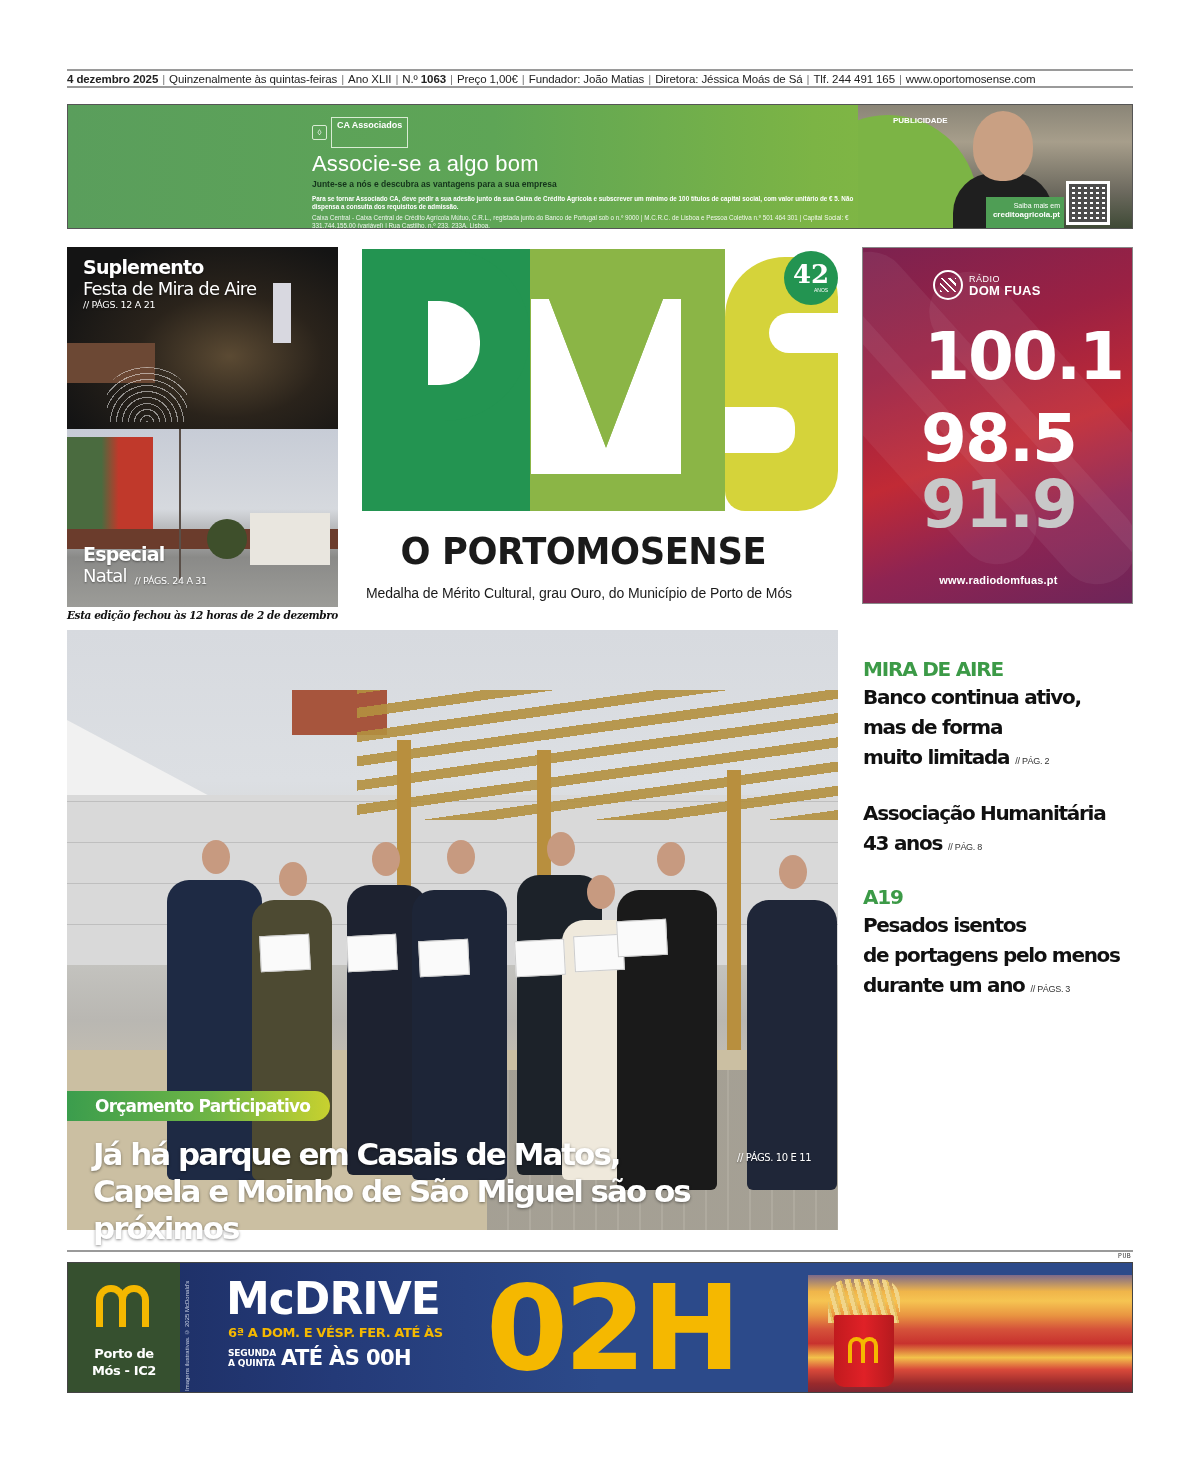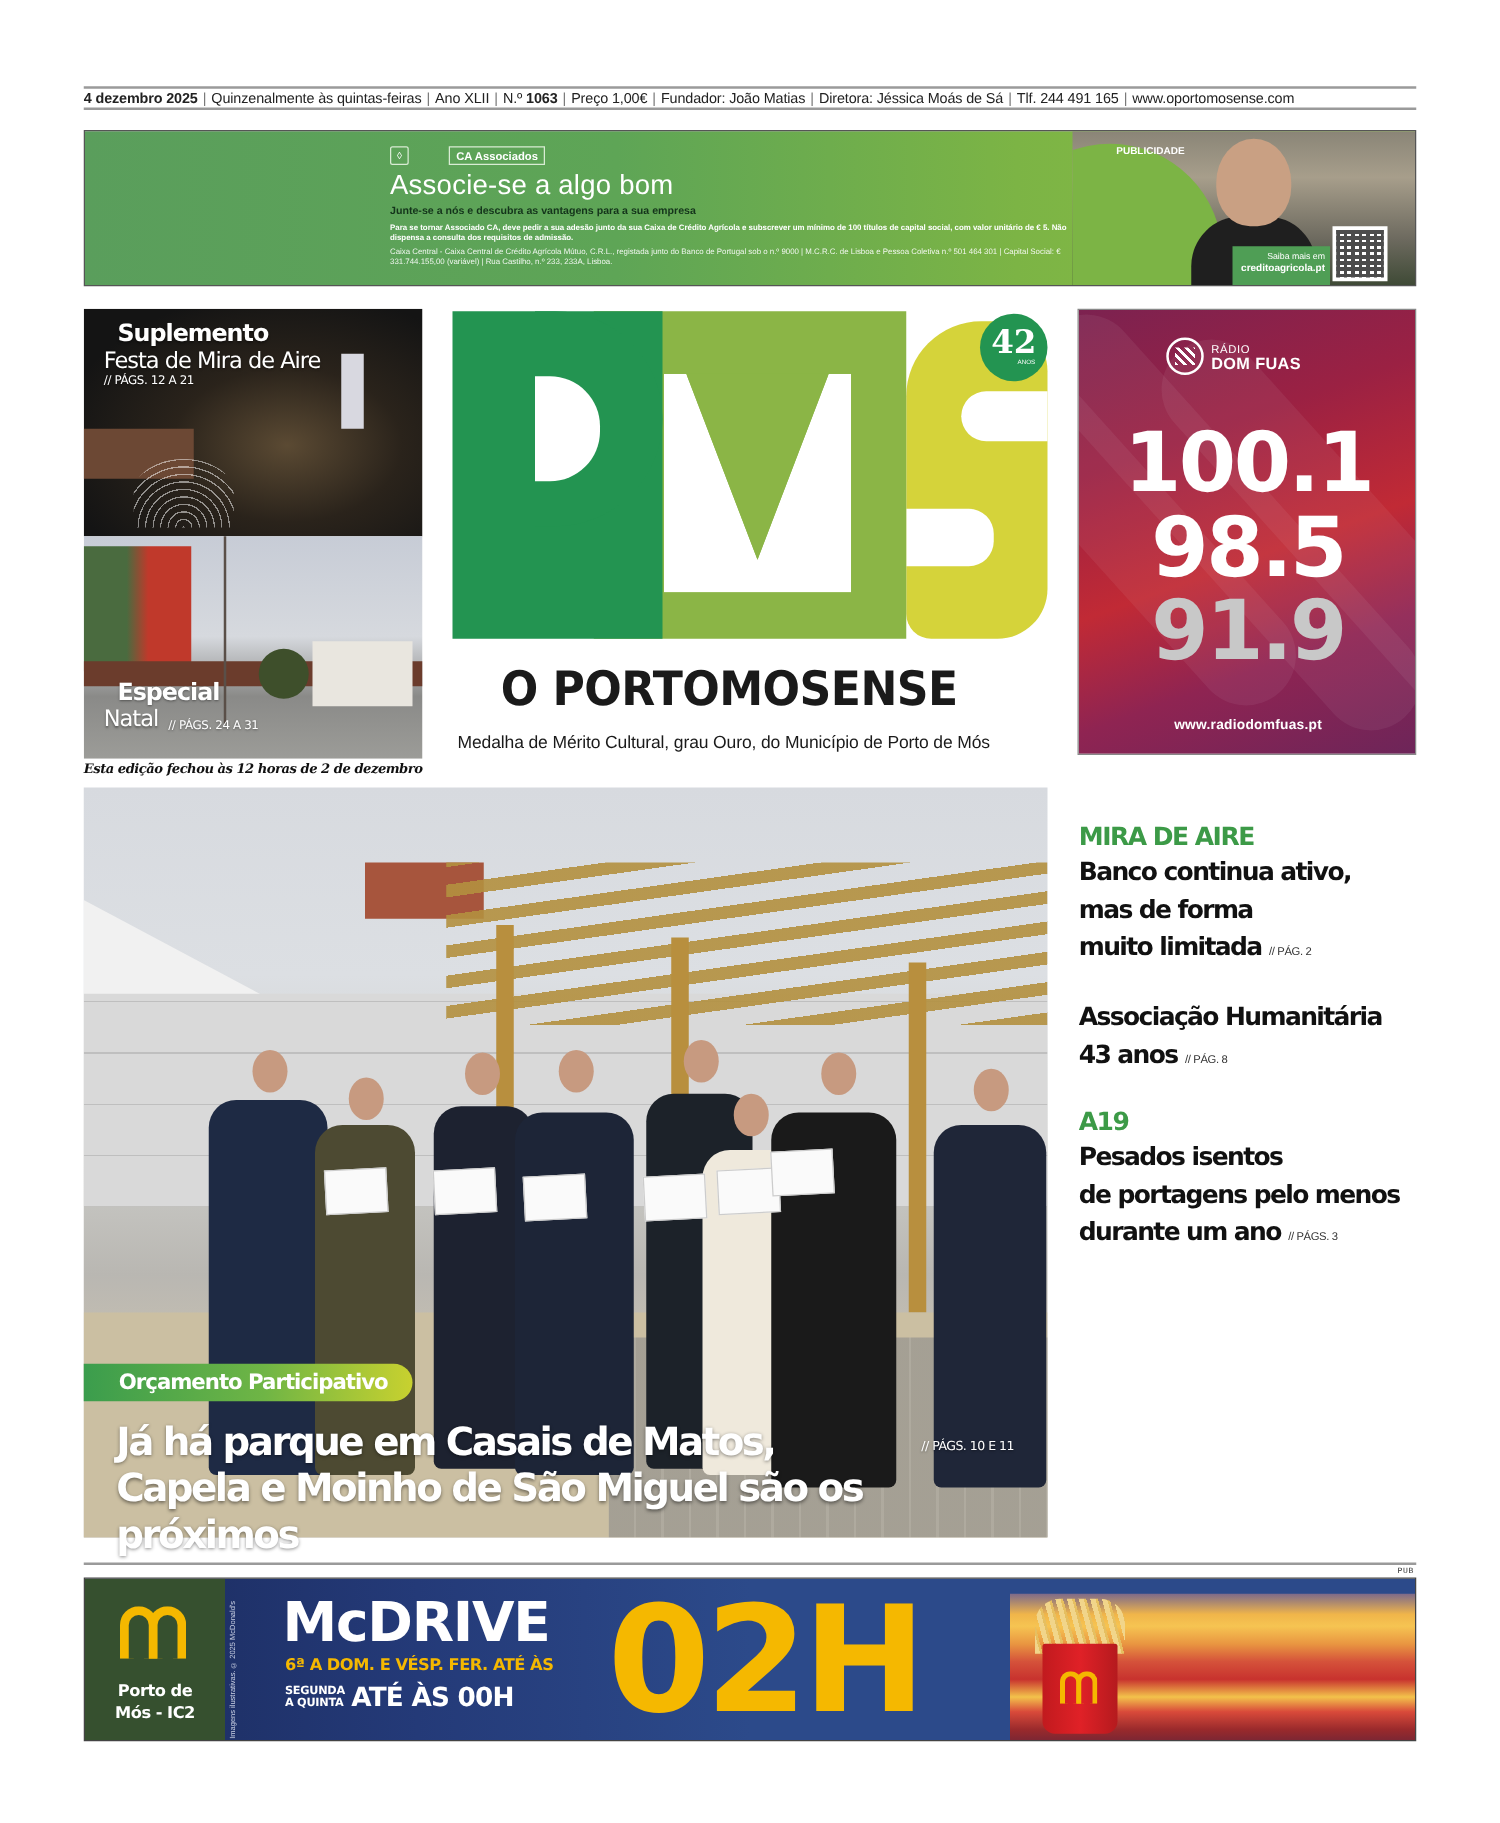--- a/index.html
+++ b/index.html
@@ -19,21 +19,21 @@
   .ca-leaves { position: absolute; left: 6px; top: 4px; width: 52px; height: 46px; }
   .ca-leaf1 { position: absolute; left: 0; top: 8px; width: 22px; height: 22px; background: #fff; border-radius: 0 16px 0 16px; }
   .ca-leaf2 { position: absolute; left: 26px; top: 0px; width: 24px; height: 40px; background: #fff; border-radius: 16px 0 16px 0; overflow: hidden; }
   .ca-leaf2::before { content: ""; position: absolute; left: 0; top: 0; width: 24px; height: 18px; background: #e06a1e; }
   .ca-big { position: absolute; left: 68px; top: -10px; font-size: 58px; color: #fff; font-weight: 400; letter-spacing: 1px; }
   .ca-name { position: absolute; left: 28px; top: 58px; font-size: 16px; color: #fff; letter-spacing: 0.3px; }
   .ca-branch { position: absolute; left: 10px; top: 80px; font-size: 12.5px; color: #fff; font-weight: 700; }
   .ca-text { position: absolute; left: 244px; top: 12px; width: 560px; color: #fff; }
   .ca-badge { display: flex; gap: 4px; align-items: center; }
   .ca-badge .sq { width: 15px; height: 15px; border: 1px solid #d9ecd4; border-radius: 2px; font-size: 8px; display:flex; align-items:center; justify-content:center; }
-  .ca-badge .lbl { border: 1px solid #d9ecd4; padding: 1px 5px; font-size: 9px; font-weight: 700; height: 15px; line-height: 12px; margin-left: 28px; }
+  .ca-badge .lbl { border: 1px solid #d9ecd4; padding: 1px 5px; font-size: 9px; font-weight: 700; height: 31px; line-height: 12px; }
   .ca-headline { font-size: 22px; margin-top: 3px; font-weight: 400; letter-spacing: 0.2px; }
   .ca-sub { font-size: 8.5px; font-weight: 700; color: #14341b; margin-top: 2px; }
   .ca-fine { font-size: 6.3px; font-weight: 700; margin-top: 6px; line-height: 8px; }
   .ca-legal { font-size: 6.3px; margin-top: 3px; line-height: 8px; opacity: 0.9; }
   .ca-photo { position: absolute; right: 0; top: 0; width: 274px; height: 123px; background: linear-gradient(180deg, #8a8577 0%, #a79e8b 30%, #6d6a5f 70%, #3f4a36 100%); overflow: hidden; }
   .ca-photo .swoosh { position: absolute; left: -60px; top: 10px; width: 180px; height: 180px; border-radius: 50%; background: #7cb445; }
   .ca-photo .pub { position: absolute; left: 35px; top: 11px; font-size: 8px; color: #fff; font-weight: 700; }
   .ca-person { position: absolute; left: 115px; top: 6px; width: 60px; height: 70px; border-radius: 50% 50% 45% 45%; background: #c9a083; }
   .ca-body { position: absolute; left: 95px; top: 68px; width: 100px; height: 60px; border-radius: 40px 40px 0 0; background: #1f1f1f; }
   .ca-saiba { position: absolute; left: 128px; top: 92px; width: 78px; height: 31px; background: #4f9e55; color: #fff; font-size: 7px; text-align: right; padding: 4px 4px 0 0; line-height: 9px; }
@@ -49,21 +49,21 @@
   .promo-top .lights { position: absolute; left: 40px; top: 120px; width: 80px; height: 55px; border-radius: 50% 50% 0 0; background: repeating-radial-gradient(circle at 50% 100%, rgba(255,255,255,0.5) 0 1px, transparent 1px 6px); }
   .promo-top .building { position: absolute; left: 0; top: 96px; width: 88px; height: 40px; background: #6c4834; }
   .promo-top .tower { position: absolute; left: 206px; top: 36px; width: 18px; height: 60px; background: #d8d8e0; }
   .promo-bot { position: absolute; left: 0; top: 182px; width: 271px; height: 178px; background: linear-gradient(180deg, #c7ccd6 0%, #d6d9de 45%, #8a8a88 72%, #9c9c98 100%); }
   .promo-bot .mural { position: absolute; left: 0; top: 8px; width: 86px; height: 100px; background: linear-gradient(90deg, #4a6b3f 0%, #4a6b3f 40%, #c0392b 60%); }
   .promo-bot .mural2 { position: absolute; left: 0; top: 100px; width: 271px; height: 20px; background: #6b3c2c; }
   .promo-bot .bldg { position: absolute; left: 183px; top: 84px; width: 80px; height: 52px; background: #e9e6df; }
   .promo-bot .tree { position: absolute; left: 140px; top: 90px; width: 40px; height: 40px; border-radius: 50%; background: #3e4f2b; }
   .promo-bot .pole { position: absolute; left: 112px; top: 0; width: 2px; height: 150px; background: #5a4f48; }
   .promo-txt { position: absolute; color: #fff; font-family: "DejaVu Sans", sans-serif; text-shadow: 0 1px 2px rgba(0,0,0,0.4); }
-  .promo-h { font-weight: 700; font-size: 19px; letter-spacing: -0.8px; margin-left: 11px; }
+  .promo-h { font-weight: 700; font-size: 19px; letter-spacing: -0.8px; }
   .promo-s { font-size: 18px; font-weight: 400; letter-spacing: -0.8px; }
   .promo-p { font-size: 9.5px; letter-spacing: -0.3px; }
   .closing-note { left: 67px; top: 609px; width: 271px; text-align: center; font-family: "DejaVu Serif", serif; font-style: italic; font-weight: 700; font-size: 10.5px; letter-spacing: -0.4px; color: #111; }
 
   
   .masthead { left: 362px; top: 249px; width: 476px; height: 355px; }
   .pms-p { position: absolute; left: 0; top: 0; width: 168px; height: 262px; background: #239451; }
   .pms-p .bowl { position: absolute; left: 66px; top: 0; width: 102px; height: 172px; border-radius: 0 86px 86px 0; background: #239451; }
   .pms-p .bowl .hole2 { position: absolute; left: 0; top: 52px; width: 52px; height: 84px; background: #fff; border-radius: 0 40px 40px 0; }
   .pms-p .leg-cut { position: absolute; left: 66px; top: 172px; width: 102px; height: 90px; background: #fff; }
@@ -239,21 +239,21 @@
   <div class="stripe" style="left:-20px; top:-60px;"></div>
   <div class="stripe" style="left:80px; top:-40px;"></div>
   <div class="stripe" style="left:180px; top:-20px;"></div>
   <div class="radio-logo">
     <div class="mark"></div>
     <div class="name">
       <div class="a">RÁDIO</div>
       <div class="b">DOM FUAS</div>
     </div>
   </div>
-  <div class="radio-freq" style="top:88px;">100.1</div>
+  <div class="radio-freq" style="top:74px;margin-left:25px;">100.1</div>
   <div class="radio-freq" style="top:156px;">98.5</div>
   <div class="radio-freq" style="top:222px; color:#c8c8c8;">91.9</div>
   <div class="radio-url">www.radiodomfuas.pt</div>
 </div>
 
 <div class="abs mainphoto">
   <div class="mp-roof1"></div>
   <div class="mp-roof2"></div>
   <div class="mp-wall"></div>
   <div class="mp-pergola"></div>

